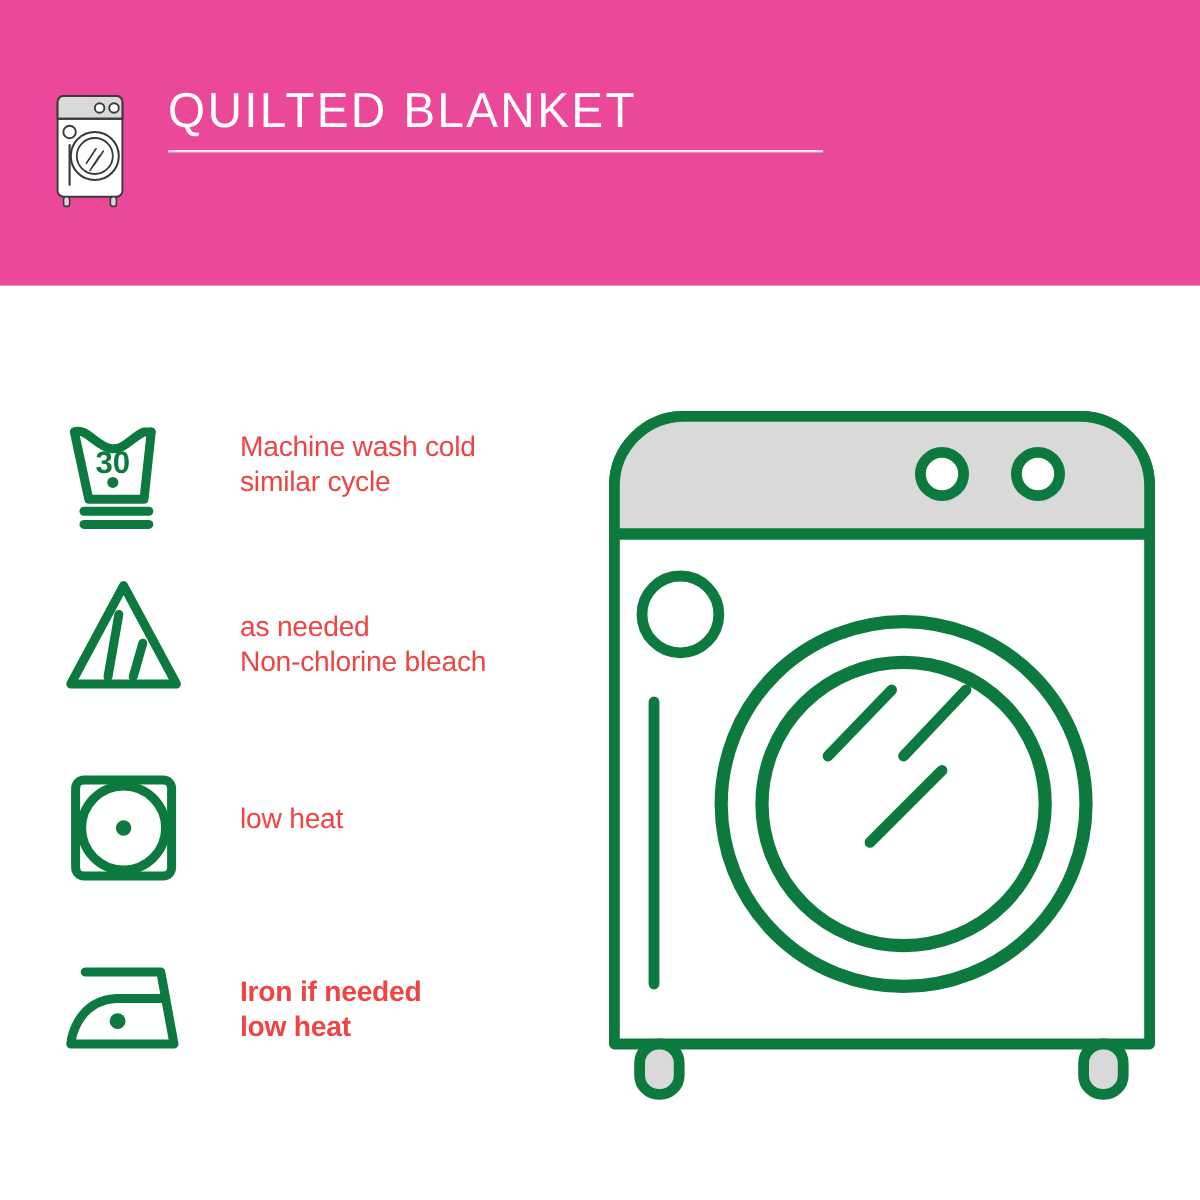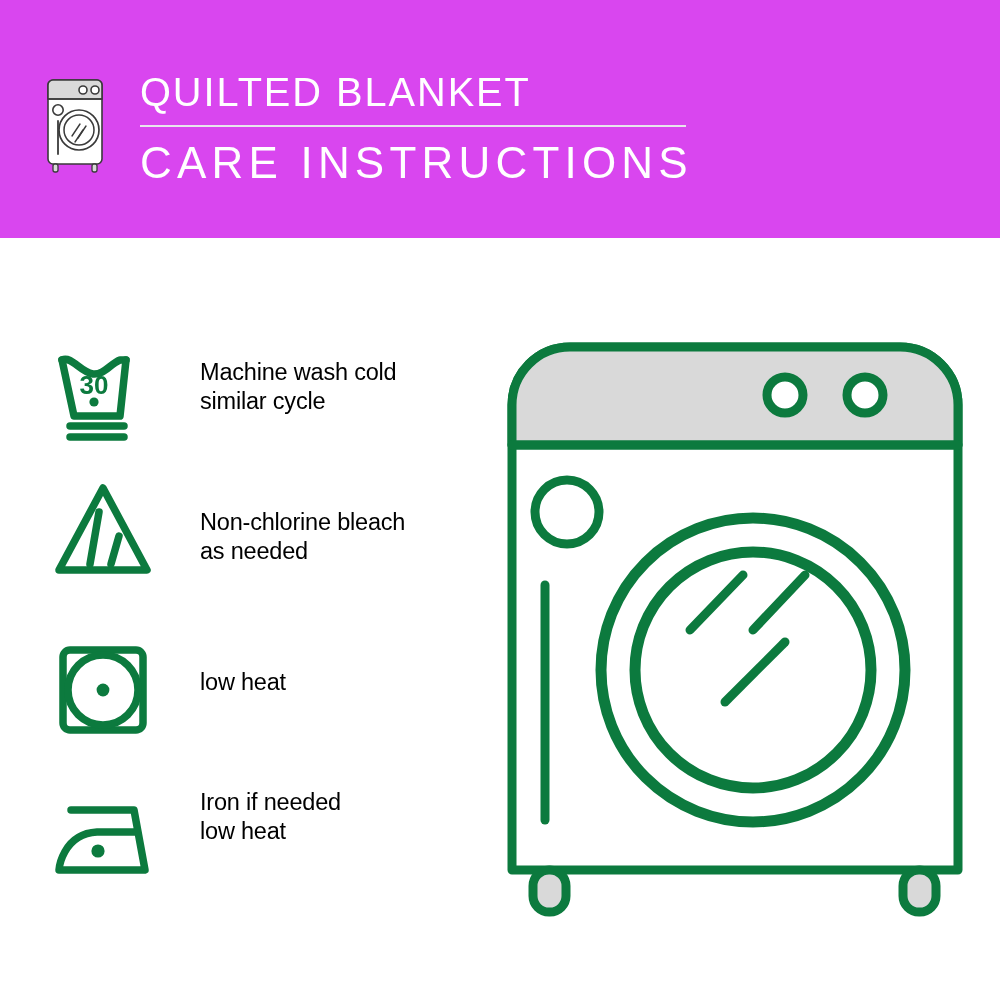--- a/index.html
+++ b/index.html
@@ -19,21 +19,21 @@
     overflow: hidden;
   }
 
   
   .header {
     position: absolute;
     left: 0;
     top: 0;
     width: 1000px;
     height: 238px;
-    background: #d946ef;
+    background: #ec4899;
   }
   .header-logo {
     position: absolute;
     left: 44px;
     top: 72px;
     width: 66px;
     height: 104px;
   }
   .header-titles {
     position: absolute;
@@ -89,38 +89,38 @@
     height: 104px;
     display: flex;
     align-items: center;
     justify-content: flex-start;
   }
   .care-text {
     position: absolute;
     left: 200px;
     top: 4px;
     width: 290px;
-    color: #000000;
+    color: #ef4444;
     font-family: "Liberation Sans", sans-serif;
     font-size: 23.5px;
     font-weight: 400;
     line-height: 29px;
     letter-spacing: -0.2px;
   }
   .care-text .ln { display: block; }
 
   
   .row-wash   .care-symbol { top: 12px; }
   .row-wash   .care-text   { top: 28px; }
   .row-bleach .care-symbol { top: 148px; }
   .row-bleach .care-text   { top: 178px; }
   .row-dry    .care-symbol { top: 308px; }
   .row-dry    .care-text   { top: 338px; }
   .row-iron   .care-symbol { top: 458px; }
-  .row-iron   .care-text   { top: 458px; }
+  .row-iron   .care-text   { top: 482px; font-weight: bold; }
   .care-row { height: 0; }
 
   
   .machine-illustration {
     position: absolute;
     left: 495;
     left: 495px;
     top: 330px;
     width: 480px;
     height: 600px;
@@ -155,21 +155,20 @@
         <line x1="31" y1="70" x2="39" y2="58" stroke="#3a3a3a" stroke-width="1.4" stroke-linecap="round"></line>
 
         <rect x="9" y="92" width="5" height="8" rx="2" fill="#d9d9d9" stroke="#3a3a3a" stroke-width="1.3"></rect>
         <rect x="48" y="92" width="5" height="8" rx="2" fill="#d9d9d9" stroke="#3a3a3a" stroke-width="1.3"></rect>
       </svg>
     </div>
 
     <div class="header-titles">
       <div class="title-line1">QUILTED BLANKET</div>
       <div class="title-rule"></div>
-      <div class="title-line2">CARE INSTRUCTIONS</div>
     </div>
 
   </div>
 
   <div class="care-list">
 
     <div class="care-row row-wash">
       <div class="care-symbol">
         <svg viewBox="0 0 112 104" width="112" height="104">
           <g fill="none" stroke="#0c7a3e" stroke-width="7.5" stroke-linecap="round" stroke-linejoin="round">
@@ -192,22 +191,22 @@
       <div class="care-symbol">
         <svg viewBox="0 0 112 104" width="112" height="104">
           <g fill="none" stroke="#0c7a3e" stroke-width="7.5" stroke-linecap="round" stroke-linejoin="round">
             <path d="M53 10 L 97 92 L 9 92 Z"></path>
             <line x1="49" y1="34" x2="40" y2="86"></line>
             <line x1="69" y1="58" x2="61" y2="86"></line>
           </g>
         </svg>
       </div>
       <div class="care-text">
+        <span class="ln">as needed</span>
         <span class="ln">Non-chlorine bleach</span>
-        <span class="ln">as needed</span>
       </div>
     </div>
 
     <div class="care-row row-dry">
       <div class="care-symbol">
         <svg viewBox="0 0 112 104" width="112" height="104">
           <g fill="none" stroke="#0c7a3e" stroke-width="7.5" stroke-linejoin="round">
             <rect x="13" y="12" width="80" height="80" rx="7" ry="7"></rect>
             <circle cx="53" cy="52" r="35"></circle>
           </g>

